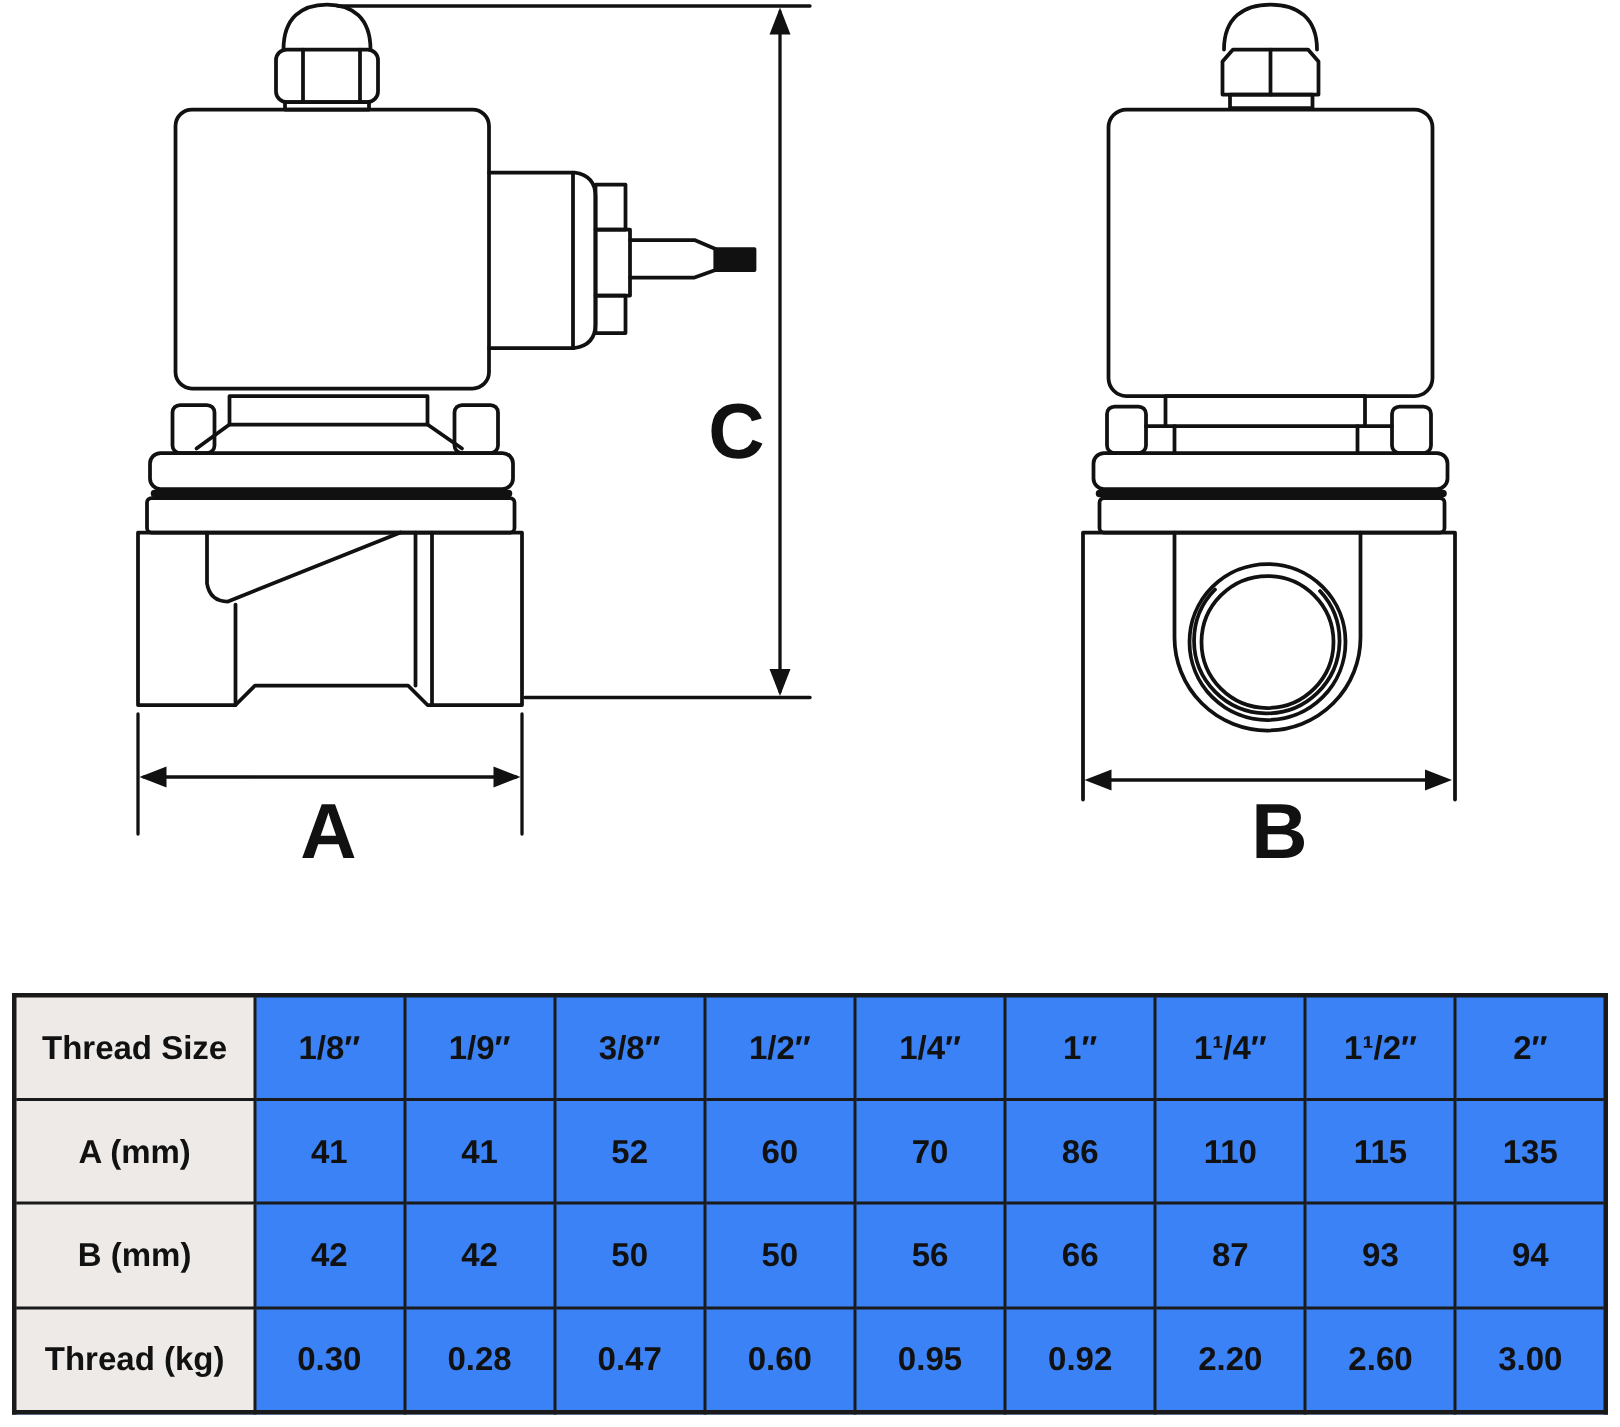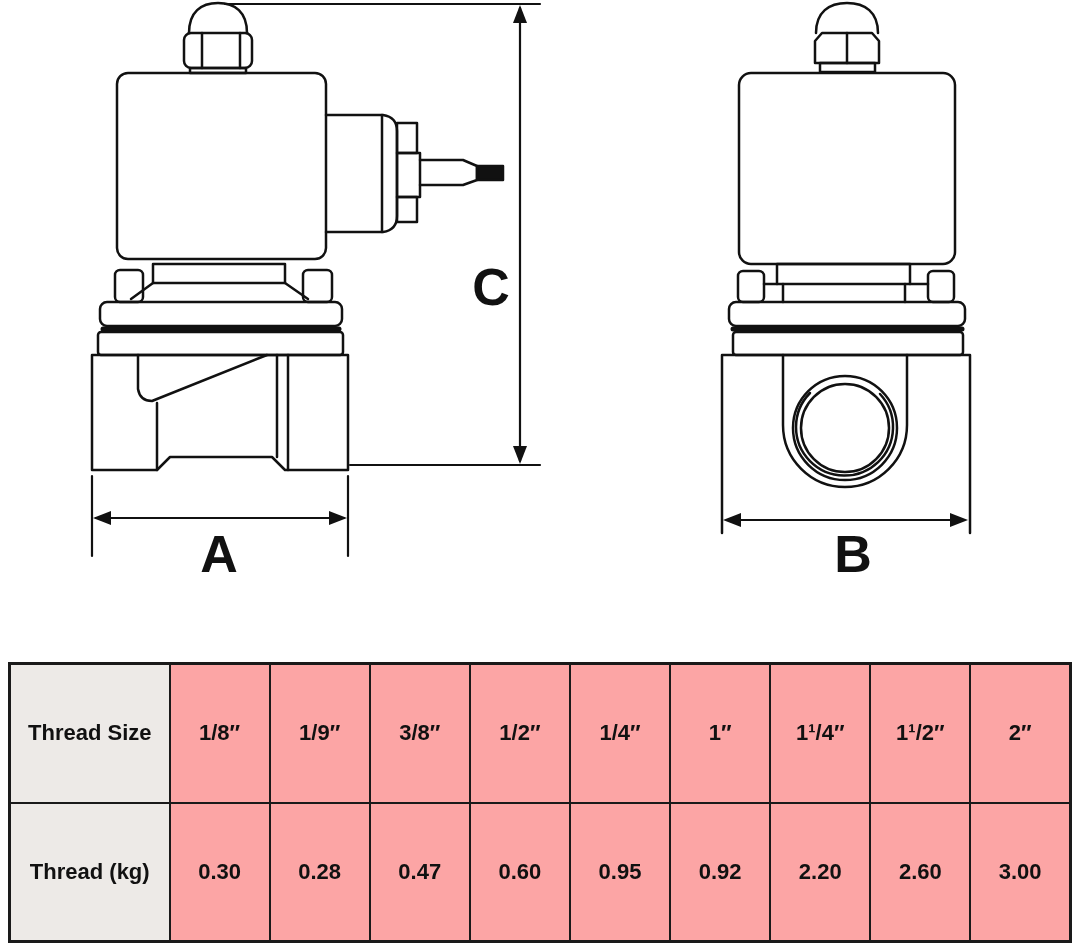--- a/index.html
+++ b/index.html
@@ -2,21 +2,21 @@
 <html><head>
 <meta charset="utf-8">
 <style>
   html,body{margin:0;padding:0;background:#ffffff;}
   body{width:1080px;height:951px;position:relative;font-family:"Liberation Sans",sans-serif;overflow:hidden;}
   .stage{position:absolute;top:0;left:0;width:1080px;height:660px;}
   svg{display:block;}
   .dim-label{font-family:"Liberation Sans",sans-serif;font-weight:bold;font-size:52px;fill:#111;}
   table.dims{
     position:absolute;left:8px;top:662px;width:1064px;height:281px;
-    border-collapse:collapse;table-layout:fixed;background:#fca5a5;
+    border-collapse:collapse;table-layout:fixed;background:#3b82f6;
   }
   table.dims th,table.dims td{
     border:2px solid #1a1a1a;text-align:center;vertical-align:middle;
     font-size:22px;font-weight:bold;color:#111;padding:0;height:55px;
     font-family:"Liberation Sans",sans-serif;
   }
   table.dims{border:3px solid #1a1a1a;}
   table.dims .rowhead{background:#edeae7;}
 </style>
 </head>
@@ -145,20 +145,44 @@
       <th>1/9′′</th>
       <th>3/8′′</th>
       <th>1/2′′</th>
       <th>1/4′′</th>
       <th>1′′</th>
       <th>1¹/4′′</th>
       <th>1¹/2′′</th>
       <th>2′′</th>
     </tr>
     <tr>
+      <th class="rowhead">A (mm)</th>
+      <td>41</td>
+      <td>41</td>
+      <td>52</td>
+      <td>60</td>
+      <td>70</td>
+      <td>86</td>
+      <td>110</td>
+      <td>115</td>
+      <td>135</td>
+    </tr>
+    <tr>
+      <th class="rowhead">B (mm)</th>
+      <td>42</td>
+      <td>42</td>
+      <td>50</td>
+      <td>50</td>
+      <td>56</td>
+      <td>66</td>
+      <td>87</td>
+      <td>93</td>
+      <td>94</td>
+    </tr>
+    <tr>
       <th class="rowhead">Thread (kg)</th>
       <td>0.30</td>
       <td>0.28</td>
       <td>0.47</td>
       <td>0.60</td>
       <td>0.95</td>
       <td>0.92</td>
       <td>2.20</td>
       <td>2.60</td>
       <td>3.00</td>

